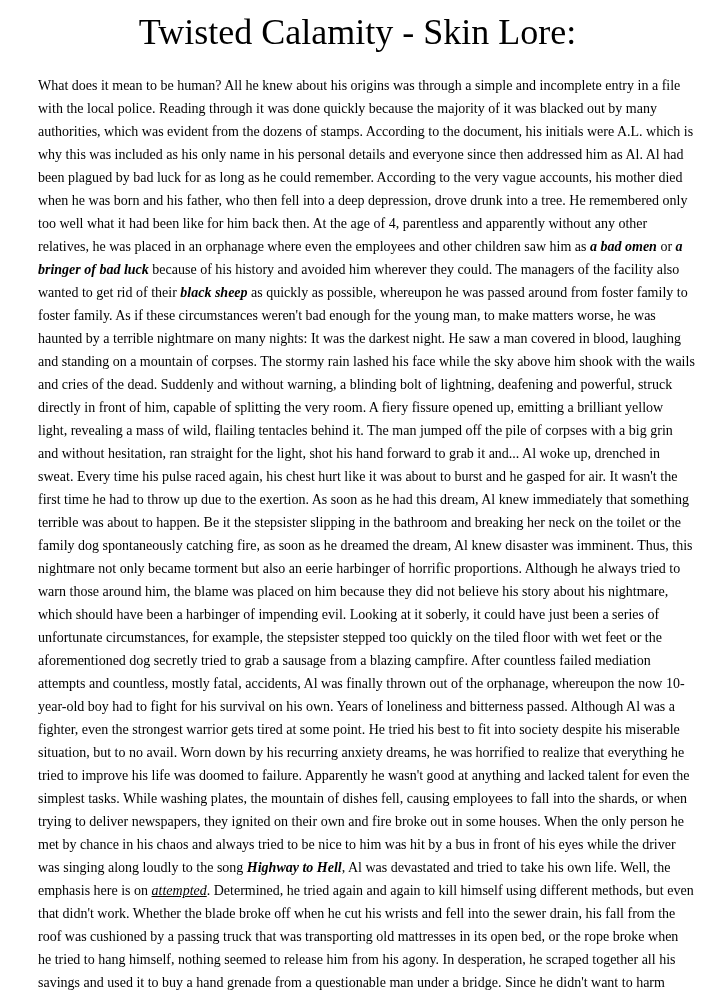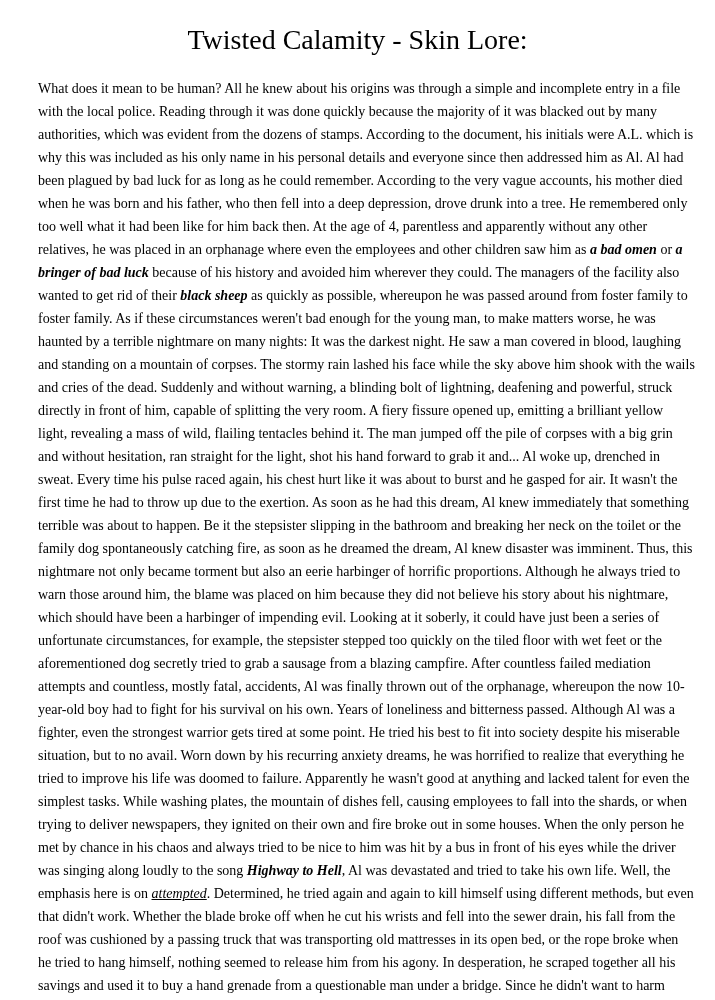--- a/index.html
+++ b/index.html
@@ -14,25 +14,25 @@
     font-family: "Liberation Serif", serif;
     overflow: hidden;
   }
   .page {
     width: 715px;
     height: 1000px;
     box-sizing: border-box;
     padding-top: 12px;
   }
   .doc-title {
-    font-size: 28px;
+    font-size: 36px;
     font-weight: 400;
     font-style: normal;
     text-align: center;
-    margin: 12px 0 21px 0;
+    margin: 0 0 21px 0;
     line-height: 1.15;
   }
   .story {
     margin: 0 20px 0 38px;
     font-size: 14px;
     line-height: 23px;
     text-align: left;
     white-space: normal;
   }
   .seg-normal {

